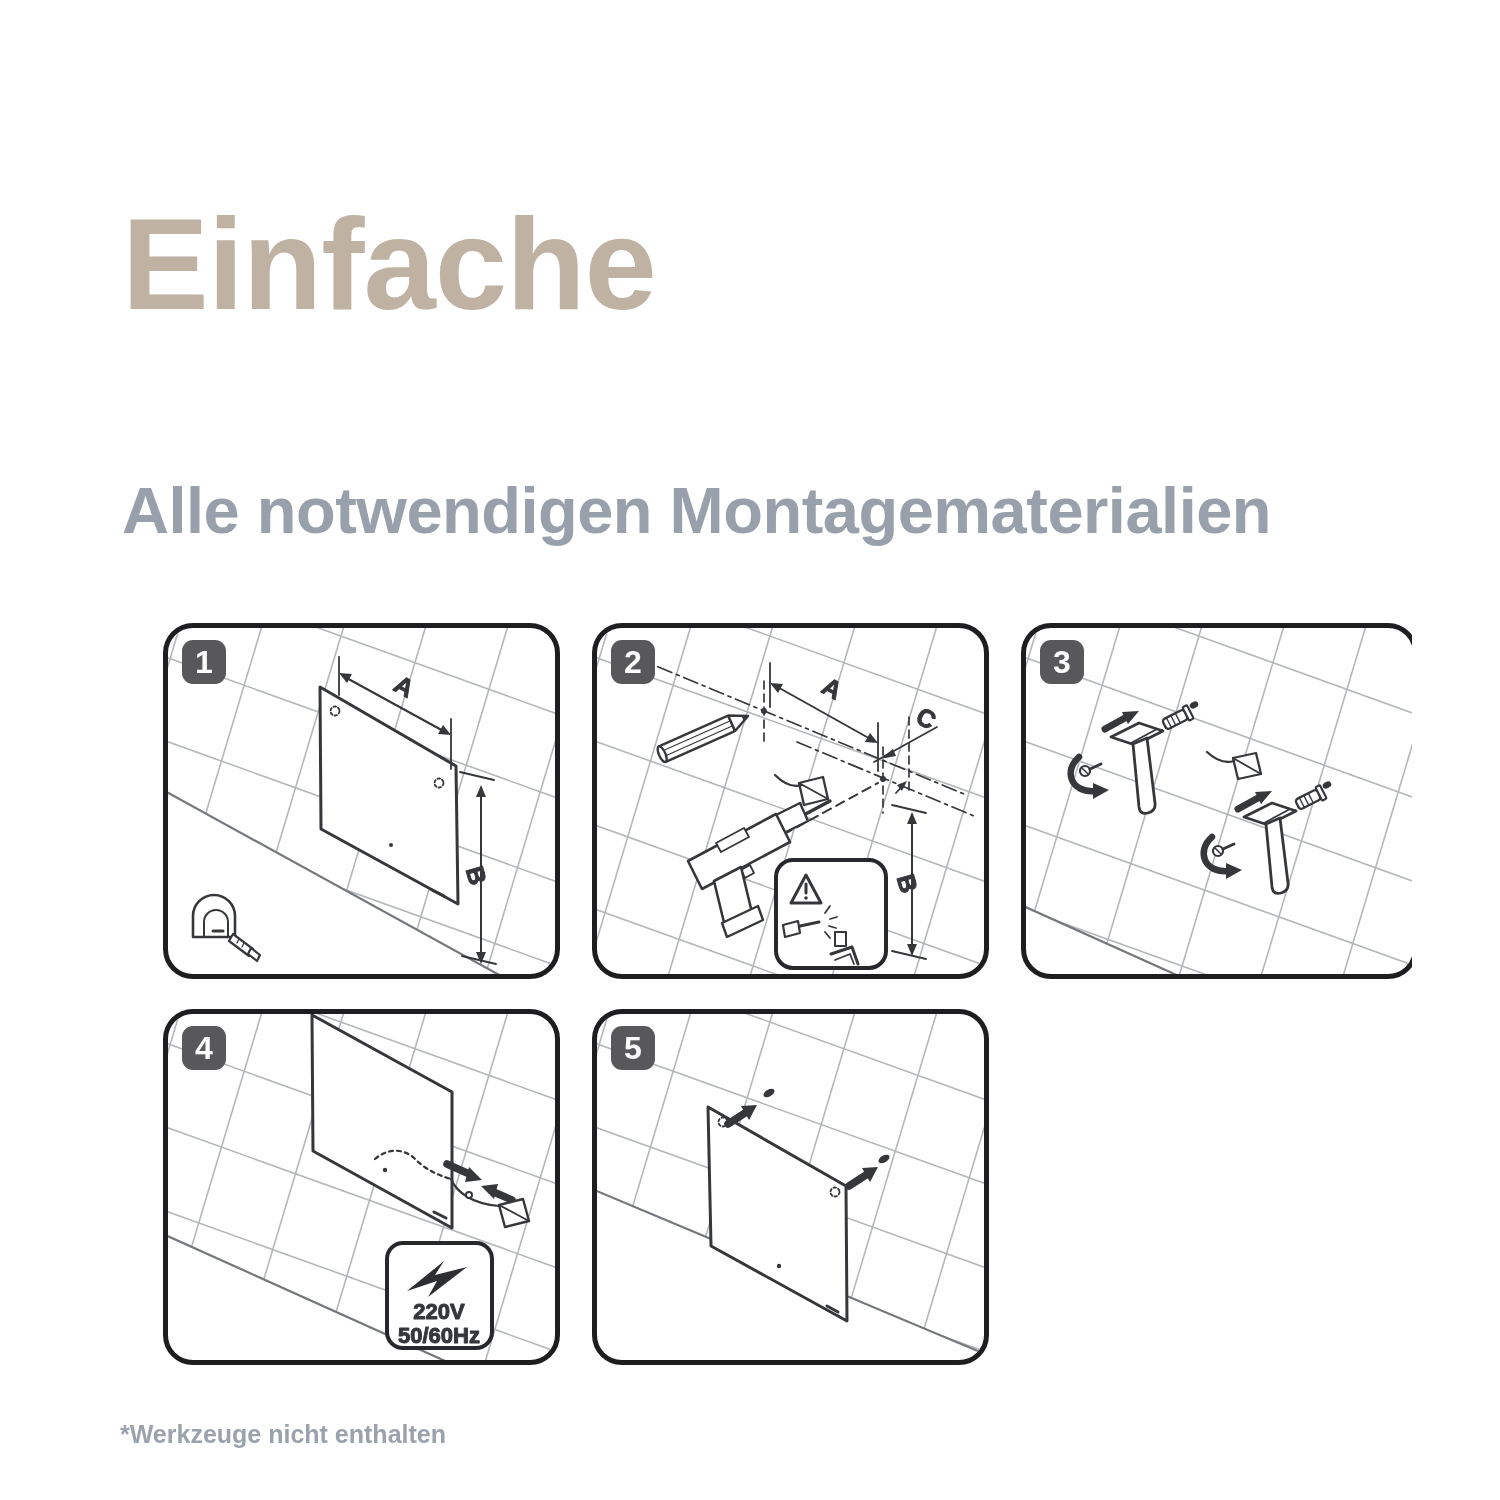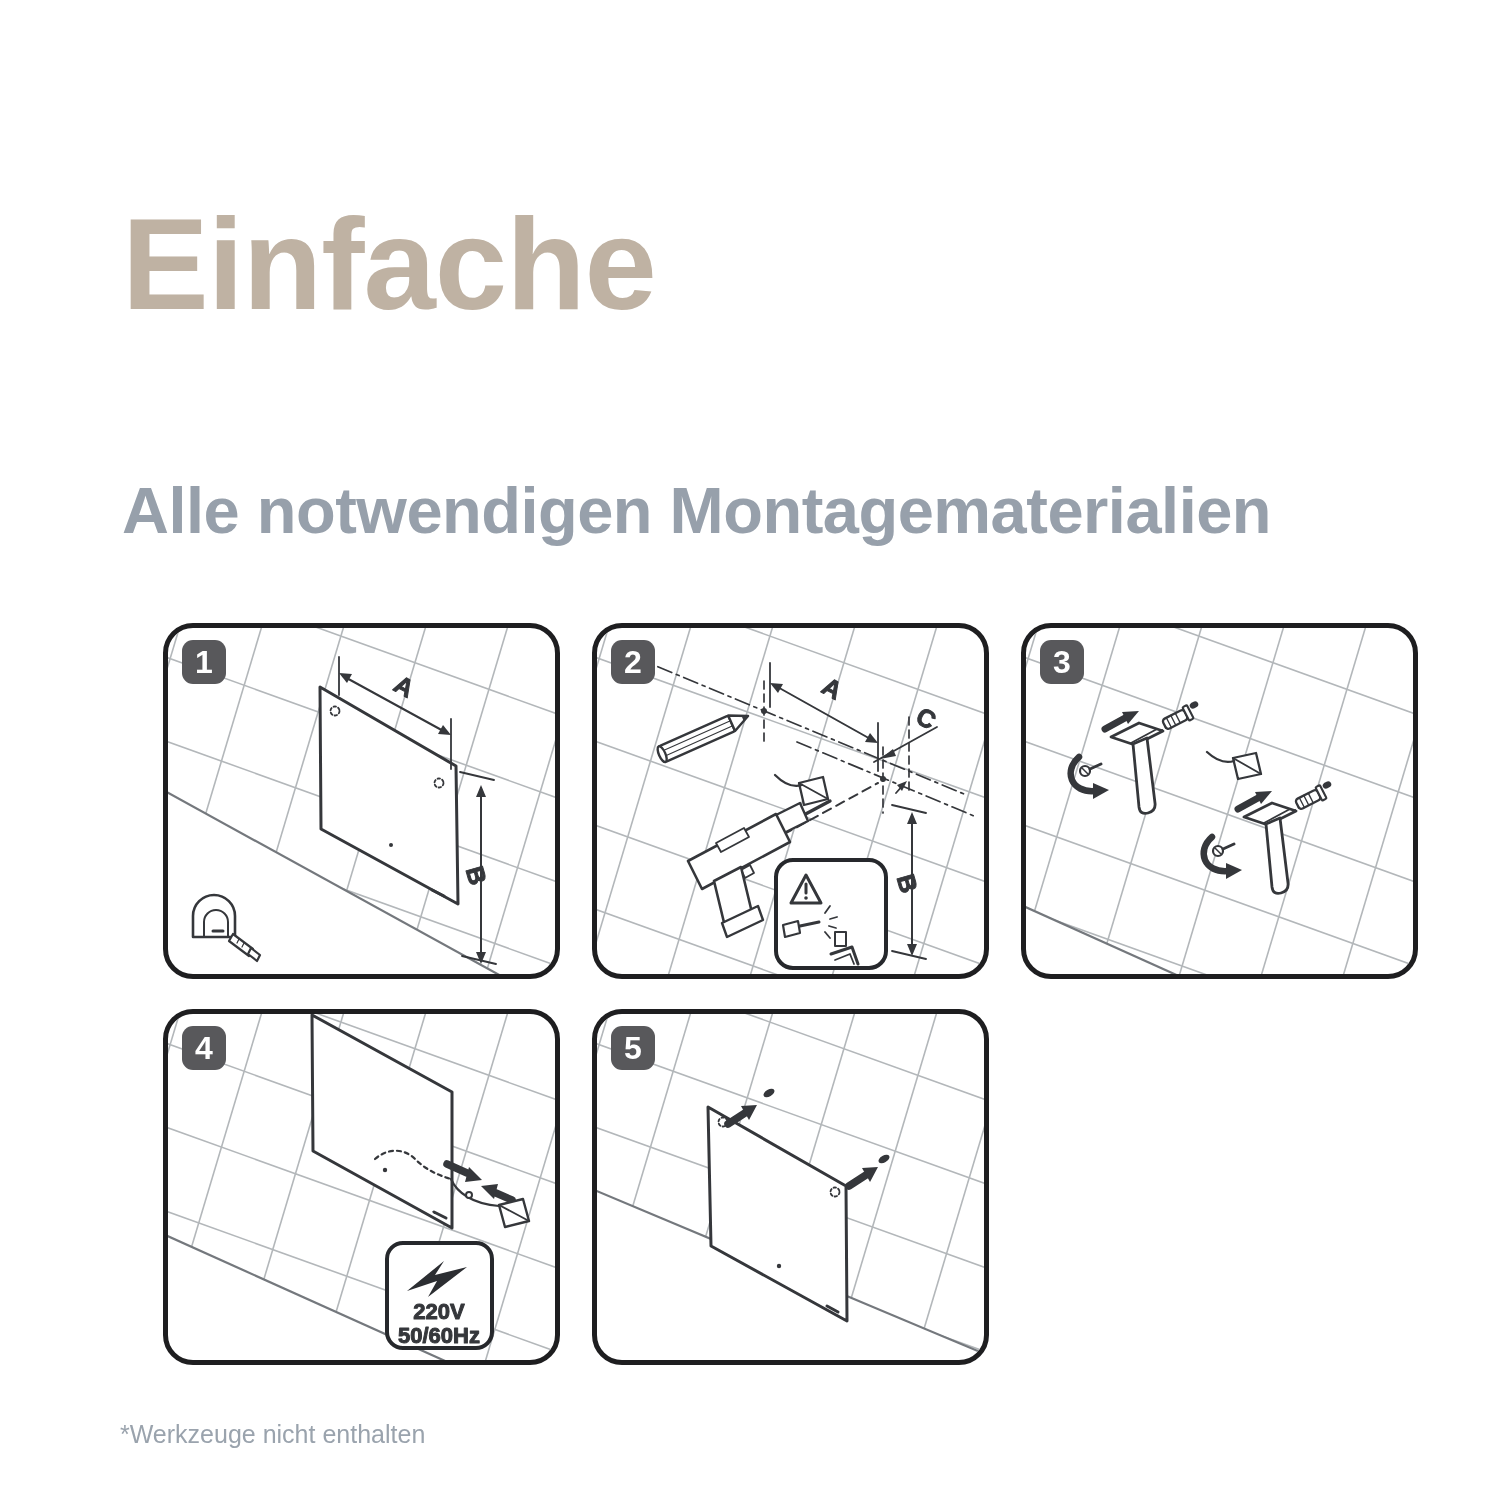--- a/index.html
+++ b/index.html
@@ -1,33 +1,33 @@
 <!DOCTYPE html>
 <html><head>
 <meta charset="utf-8">
 <style>
   html,body{margin:0;padding:0;background:#ffffff;width:1500px;height:1500px;
     font-family:"Liberation Sans", sans-serif;}
-  .canvas{position:relative;width:1412px;height:1500px;background:#fff;overflow:hidden;padding-left:9px;}
+  .canvas{position:relative;width:1412px;height:1500px;background:#fff;overflow:hidden;}
 
   .title{position:absolute;left:122px;top:112px;font-size:130px;line-height:131px;
     font-weight:700;color:#bfb2a3;letter-spacing:-1px;}
   .subtitle{position:absolute;left:122px;top:424px;font-size:65px;line-height:66px;
     font-weight:700;color:#97a0ab;letter-spacing:-0.5px;}
 
   .panels{position:absolute;left:123px;top:607px;display:grid;
     grid-template-columns:repeat(3,397px);grid-auto-rows:356px;gap:30px 32px;}
   .panel{position:relative;width:397px;height:356px;background:#fff;
     border:5px solid #1e1e20;border-radius:30px;box-sizing:border-box;overflow:hidden;}
   .panel svg{position:absolute;left:-5px;top:-5px;width:397px;height:356px;}
   .badge{position:absolute;left:14px;top:12px;width:44px;height:44px;background:#58585b;
     border-radius:11px;color:#fff;font-size:32px;font-weight:700;display:flex;
     align-items:center;justify-content:center;z-index:3;}
   svg text{font-family:"Liberation Sans", sans-serif;font-weight:700;fill:#35373b;}
-  .footnote{position:absolute;left:120px;top:1395px;font-size:25px;color:#9aa3ad;font-weight:400;}
+  .footnote{position:absolute;left:120px;top:1395px;font-size:25px;color:#9aa3ad;font-weight:700;}
 </style>
 </head>
 <body>
 
 <div class="canvas">
 
   <h1 class="title">
     <div>Einfache</div>
   </h1>
 

